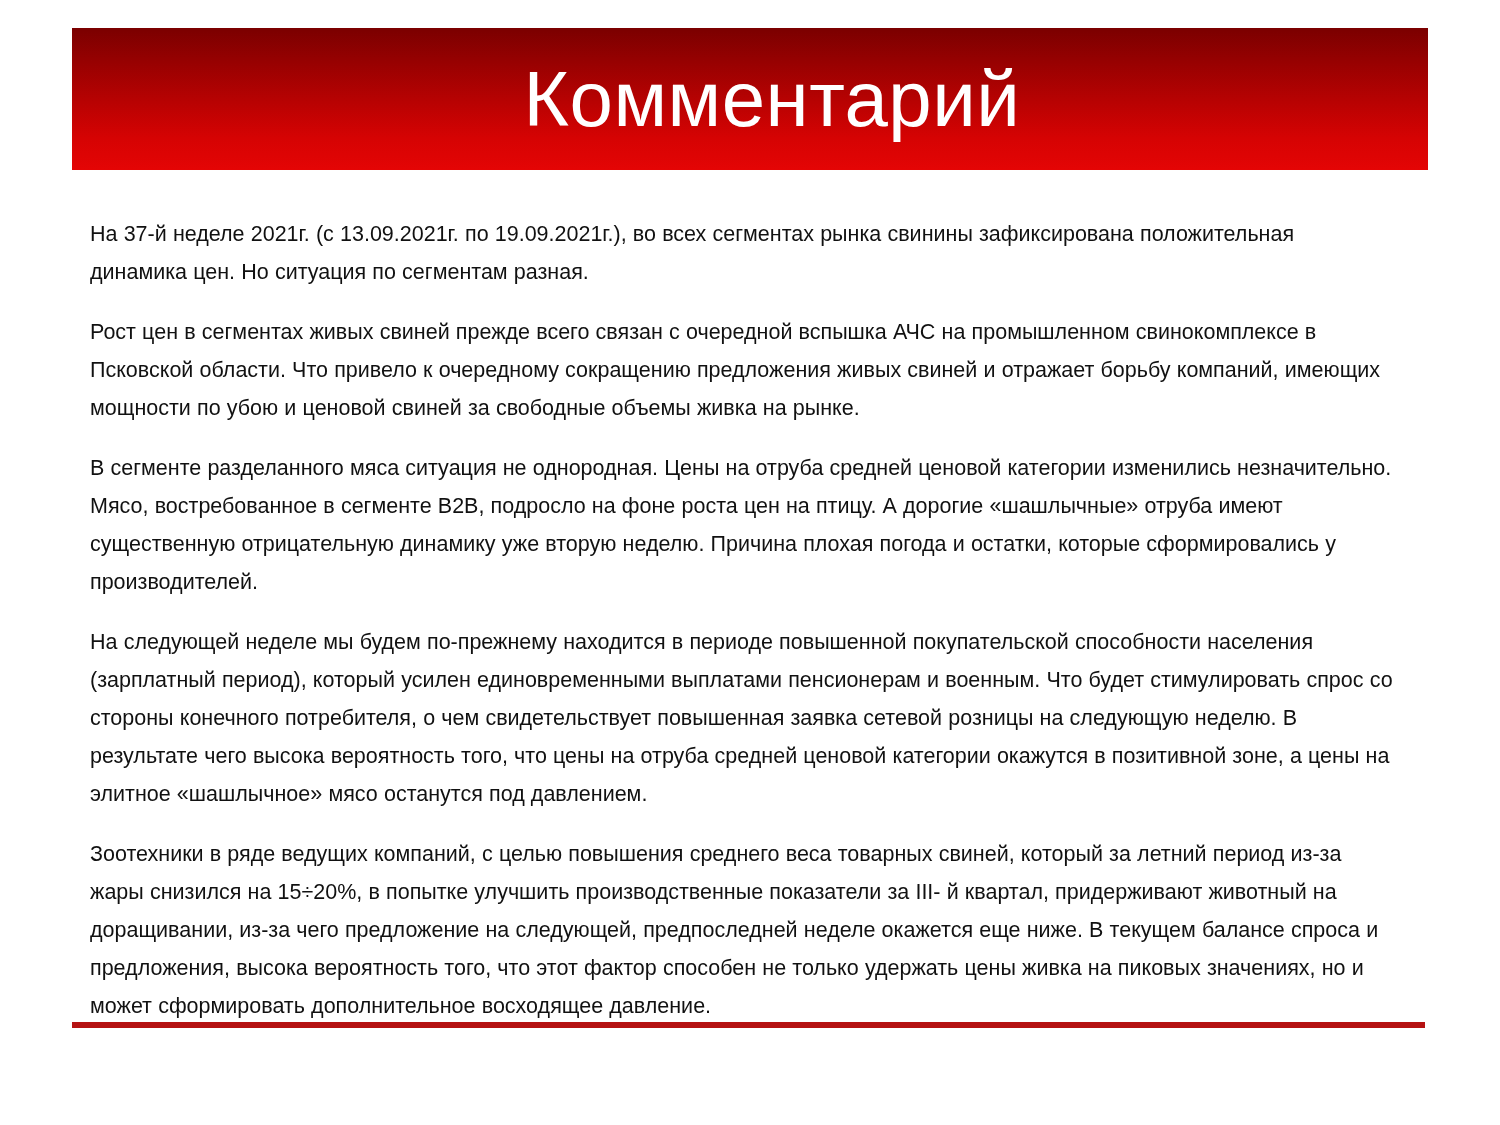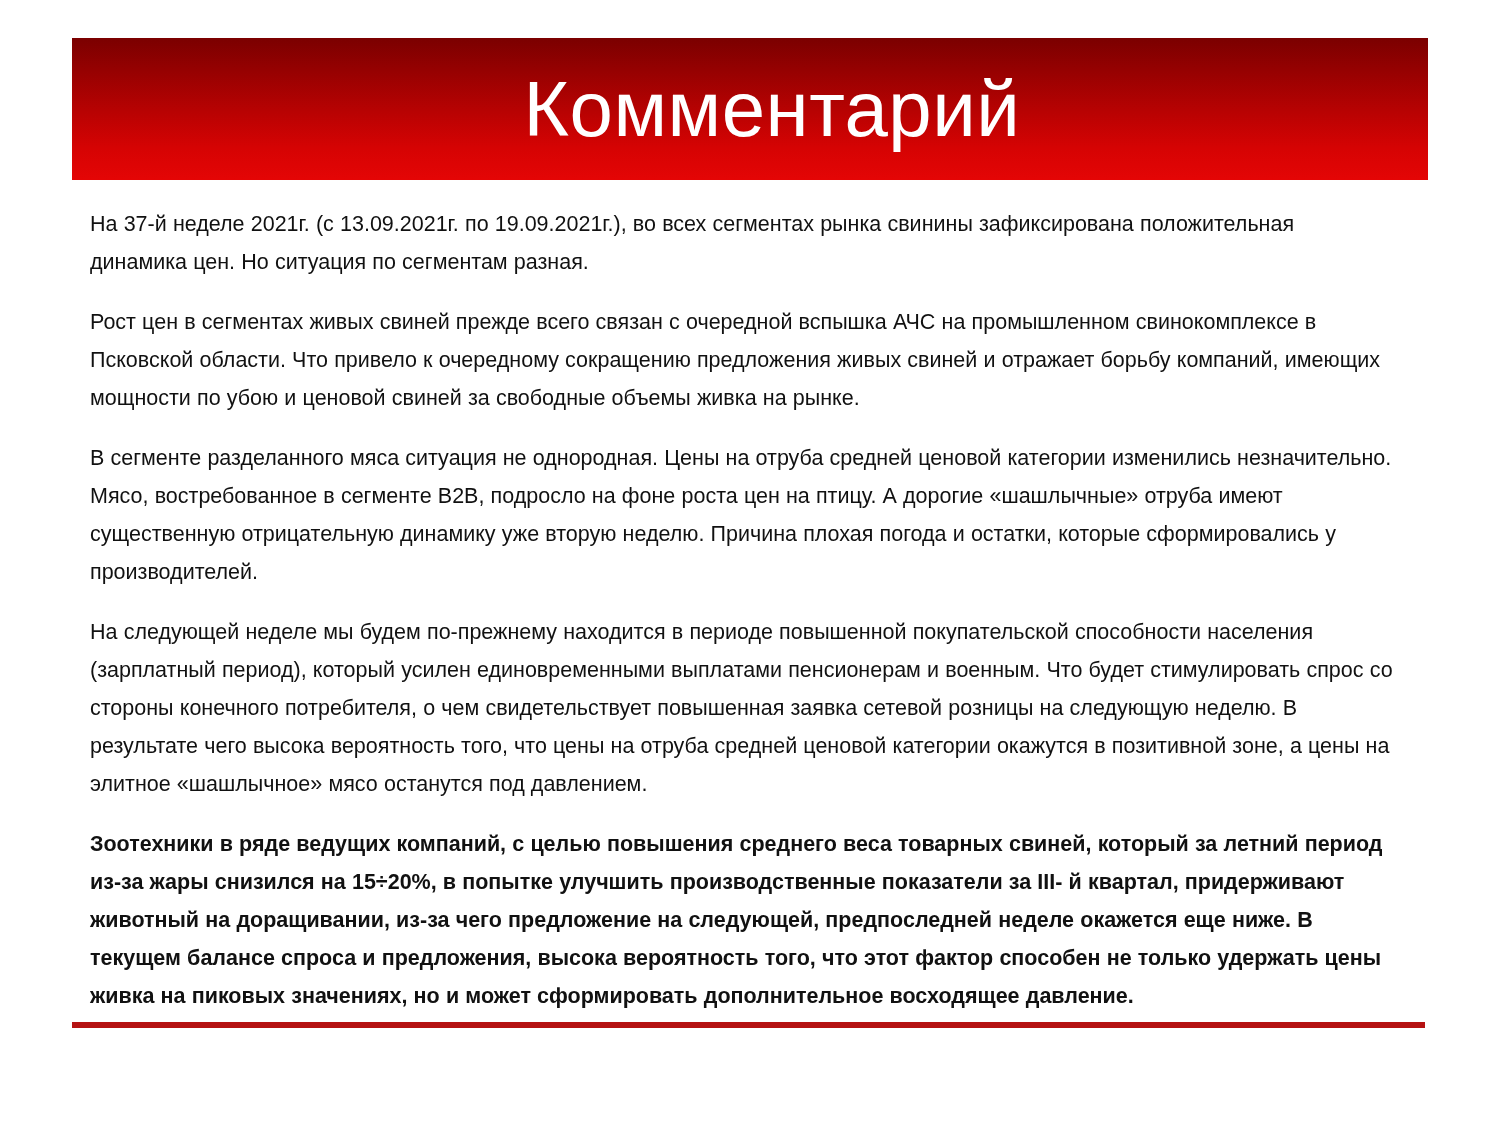--- a/index.html
+++ b/index.html
@@ -20,21 +20,21 @@
   .slide {
     position: absolute;
     inset: 0;
     background: #ffffff;
   }
 
   
   .title-banner {
     position: absolute;
     left: 72px;
-    top: 38px;
+    top: 28px;
     width: 1356px;
     height: 142px;
     background: linear-gradient(to bottom, #7B0000 0%, #950101 22%, #B80202 52%, #D60303 78%, #E40505 100%);
     display: flex;
     align-items: center;
     justify-content: center;
     box-sizing: border-box;
     padding-right: 56px;
   }
   .title-text {
@@ -44,32 +44,32 @@
     line-height: 1;
     letter-spacing: 0.5px;
     white-space: nowrap;
     transform: translateX(50px);
   }
 
   
   .body-area {
     position: absolute;
     left: 90px;
-    top: 205px;
+    top: 215px;
     width: 1305px;
   }
   .para {
     font-size: 21.5px;
     line-height: 38px;
     color: #111111;
     margin: 0 0 22px 0;
     text-align: left;
     word-spacing: 0.2px;
   }
-  .para:last-child { margin-bottom: 16px; font-weight: bold; }
+  .para:last-child { margin-bottom: 16px; }
 
   
   .footer-rule {
     position: absolute;
     left: 72px;
     top: 1022px;
     width: 1353px;
     height: 6px;
     background: #B51212;
   }

